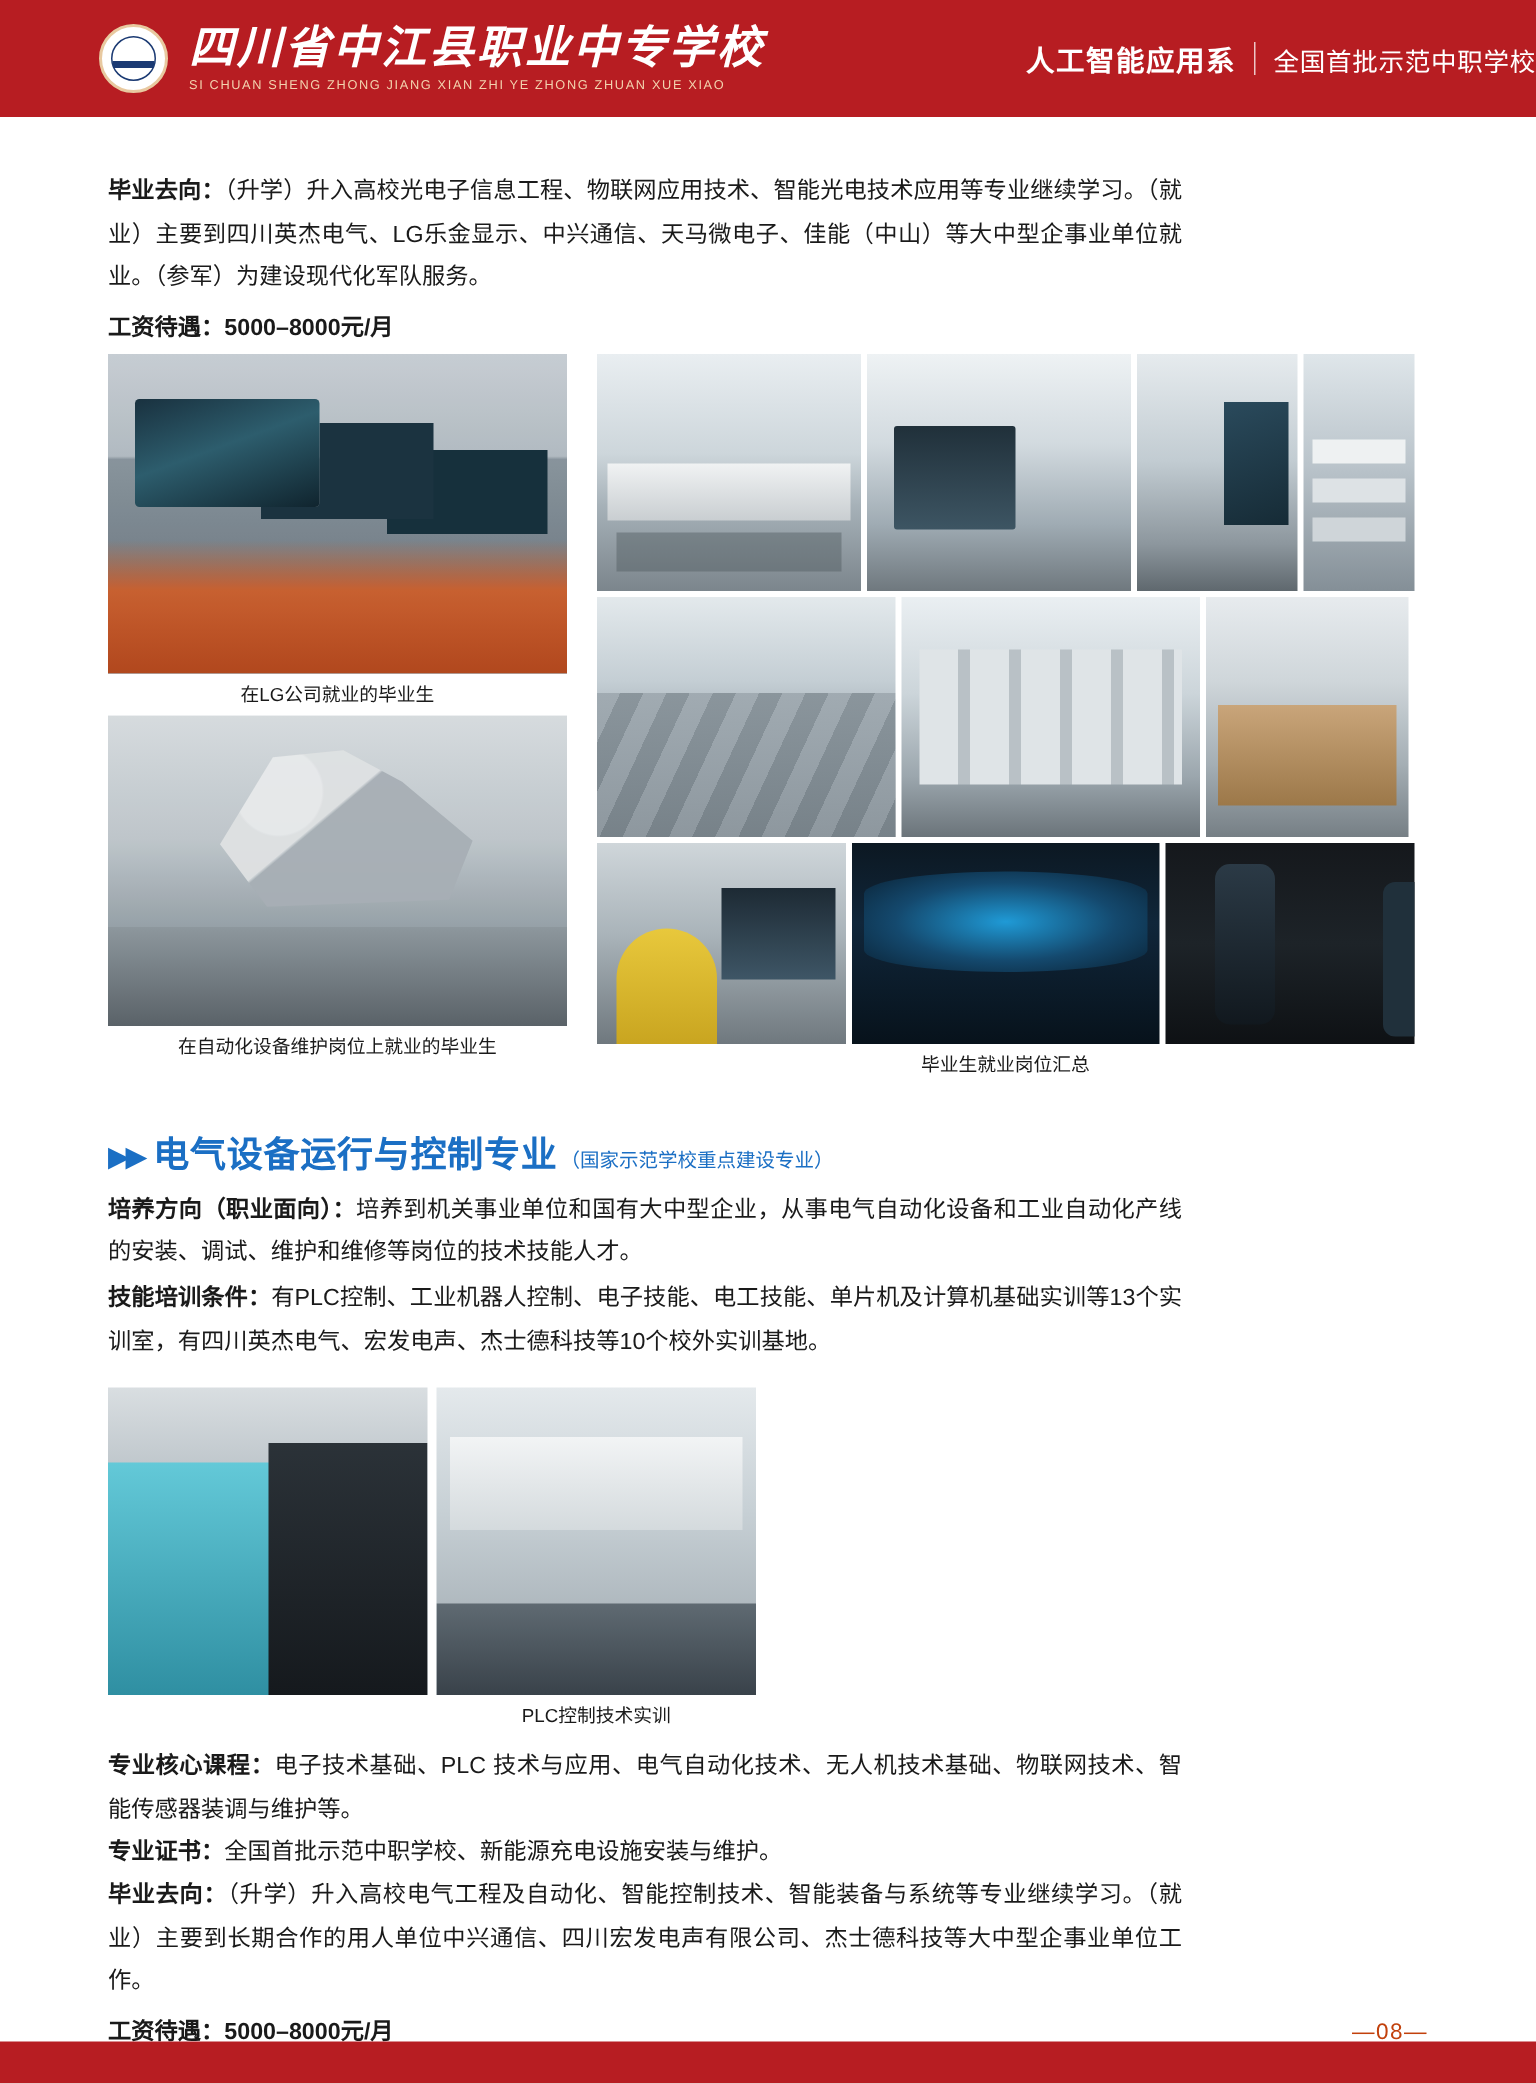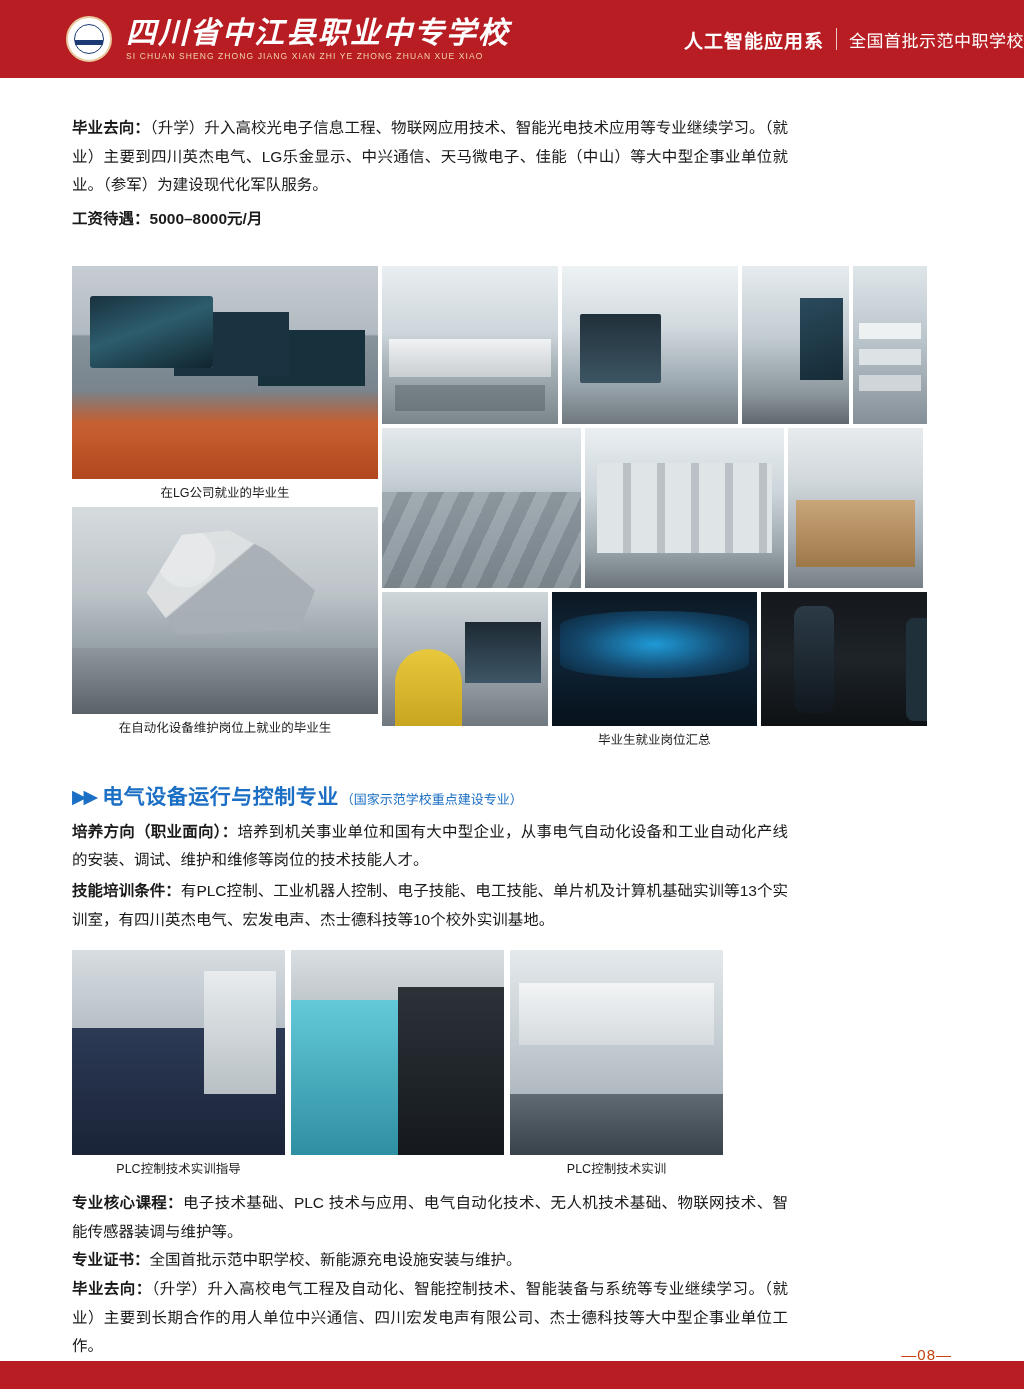--- a/index.html
+++ b/index.html
@@ -115,23 +115,23 @@
   .salary {
     font-size: 15.5px;
     line-height: 1.95;
     margin: 4px 0 0 0;
     font-weight: bold;
   }
   .salary .val { font-weight: bold; }
 
   
   .collage {
-    margin-top: 32px;
-    display: flex;
-    gap: 4px;
+    margin-top: 2px;
+    display: flex;
+    gap: 20px;
   }
   .col-left {
     width: 306px;
     flex: none;
   }
   .col-right {
     flex: 1;
   }
   .photo {
     position: relative;
@@ -157,21 +157,21 @@
   }
   .arrows {
     color: #1b6fc4;
     font-size: 19px;
     letter-spacing: -3px;
     margin-right: 7px;
     position: relative;
     top: -1px;
   }
   .section-title {
-    font-size: 21px;
+    font-size: 24px;
     font-weight: bold;
     color: #1b6fc4;
     letter-spacing: 0.5px;
   }
   .section-sub {
     font-size: 13px;
     color: #1b6fc4;
     margin-left: 2px;
   }
 
@@ -420,24 +420,20 @@
 
   <p class="para">
     <span class="lbl">培养方向（职业面向）：</span><span>培养到机关事业单位和国有大中型企业，从事电气自动化设备和工业自动化产线的安装、调试、维护和维修等岗位的技术技能人才。</span>
   </p>
   <p class="para">
     <span class="lbl">技能培训条件：</span><span>有PLC控制、工业机器人控制、电子技能、电工技能、单片机及计算机基础实训等13个实训室，有四川英杰电气、宏发电声、杰士德科技等10个校外实训基地。</span>
   </p>
 
   <div class="photorow4">
     <div class="cell">
-      <div class="photo p-plc1"></div>
-      <div class="cap">PLC控制技术实训指导</div>
-    </div>
-    <div class="cell">
       <div class="photo p-master"></div>
     </div>
     <div class="cell">
       <div class="photo p-lab"></div>
       <div class="cap">PLC控制技术实训</div>
     </div>
   </div>
 
   <div class="tail">
     <p class="para">

